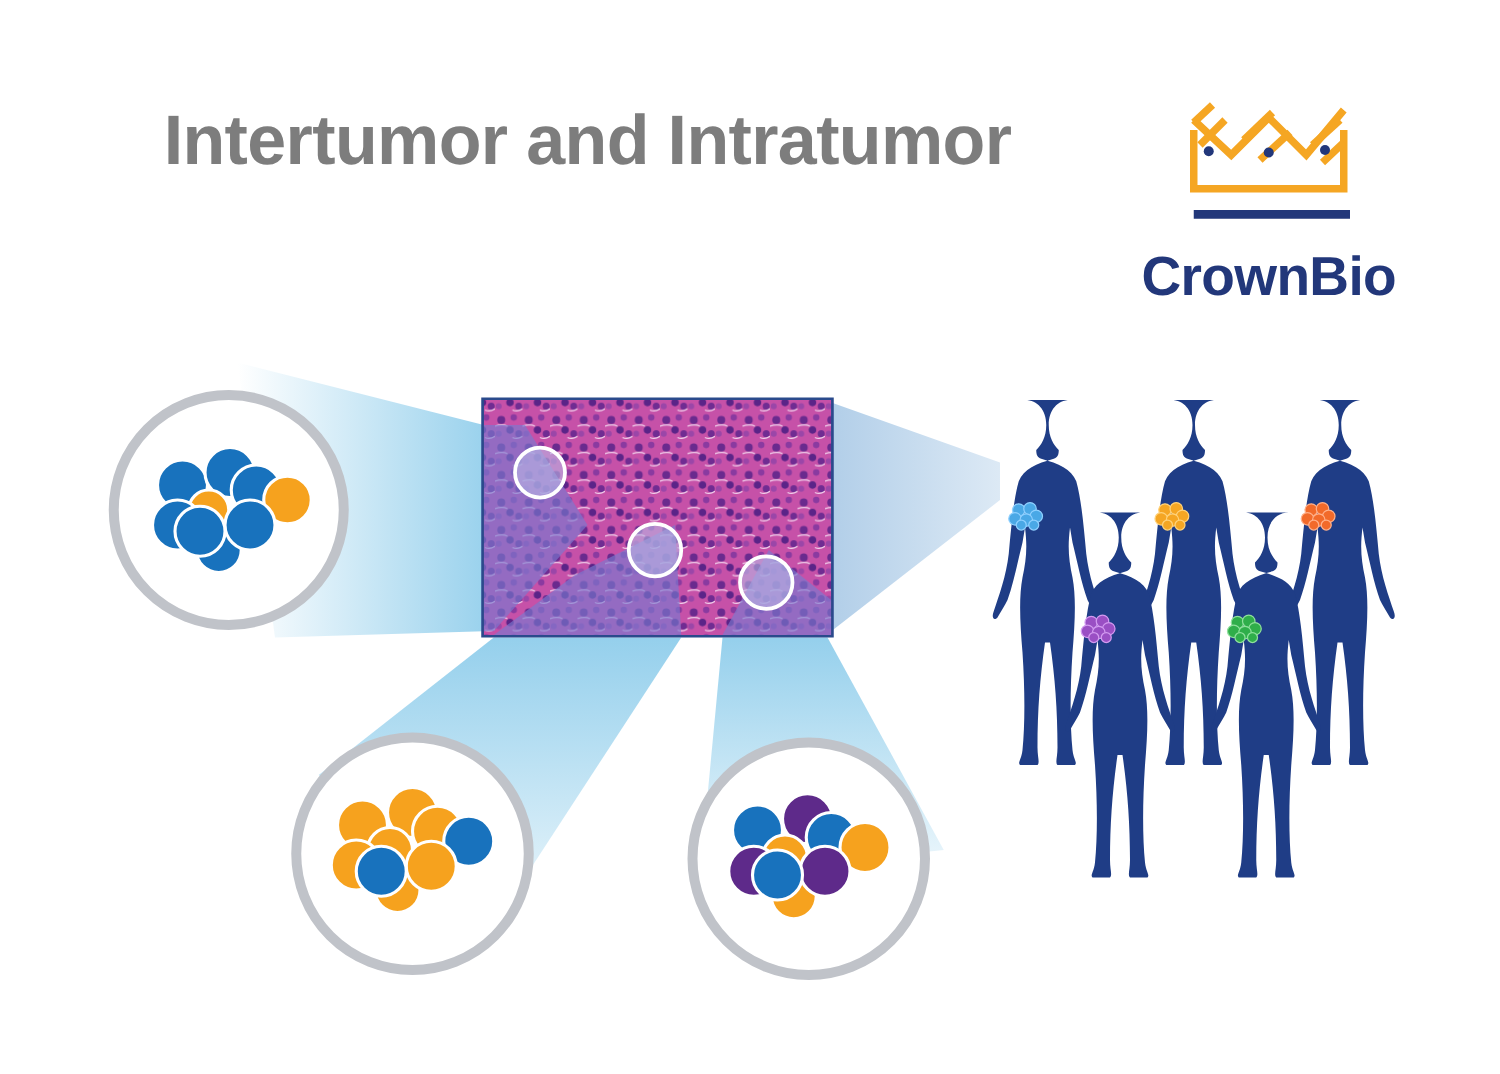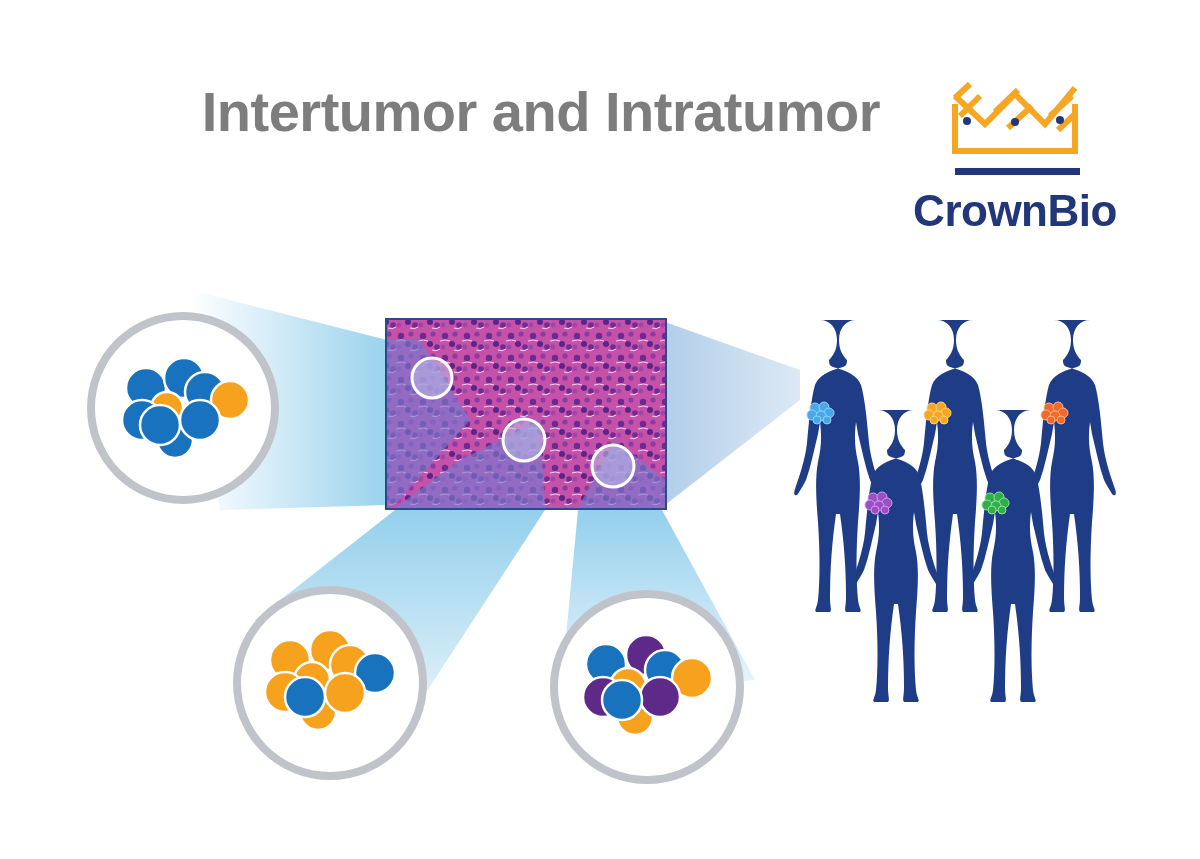--- a/index.html
+++ b/index.html
@@ -1,19 +1,19 @@
 <!DOCTYPE html>
 <html><head>
 <meta charset="utf-8">
 <style>
   html, body { margin:0; padding:0; background:#ffffff; }
   body { width:1200px; height:859px; position:relative; overflow:hidden; font-family:"Liberation Sans", sans-serif; }
-  .title { position:absolute; left:60px; top:72px; width:820px; text-align:right; color:#7d7d7d; font-weight:bold; font-size:56px; line-height:80px; letter-spacing:-0.5px; }
+  .title { position:absolute; left:60px; top:72px; width:820px; text-align:center; color:#7d7d7d; font-weight:bold; font-size:56px; line-height:80px; letter-spacing:-0.5px; }
   .logo { position:absolute; left:900px; top:76px; width:230px; height:160px; }
-  .logo-text { position:absolute; left:0; top:110px; width:230px; text-align:center; color:#22377a; font-weight:bold; font-size:44px; letter-spacing:-0.5px; }
+  .logo-text { position:absolute; left:0; top:121px; width:230px; text-align:center; color:#22377a; font-weight:bold; font-size:44px; letter-spacing:-0.5px; }
   svg.scene { position:absolute; left:0; top:0; }
 </style>
 </head>
 <body>
 
 <div class="title">
   <div>Intertumor and Intratumor</div>
 </div>
 
 <div class="logo">

